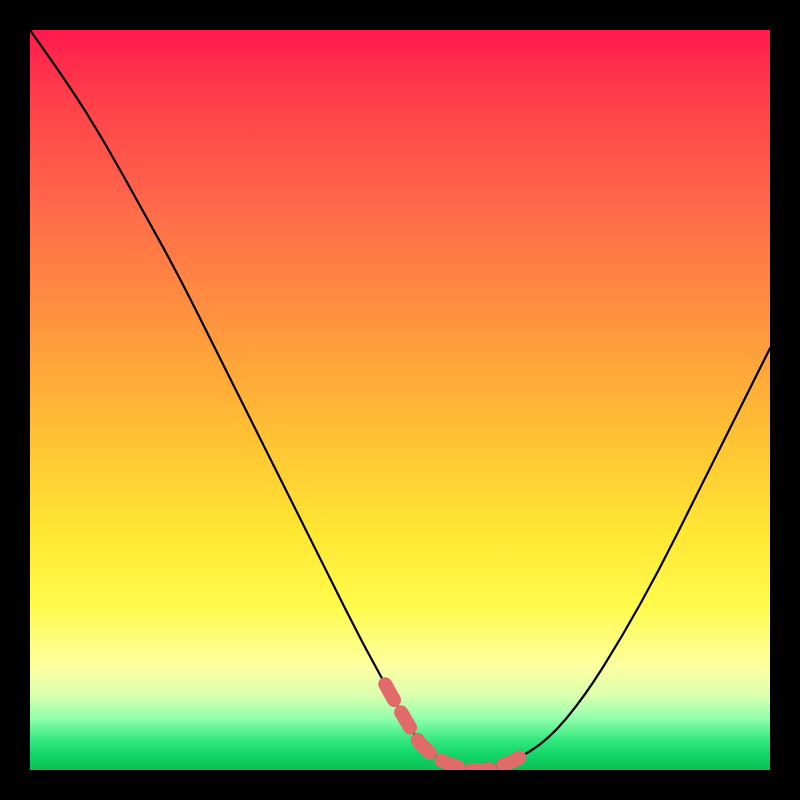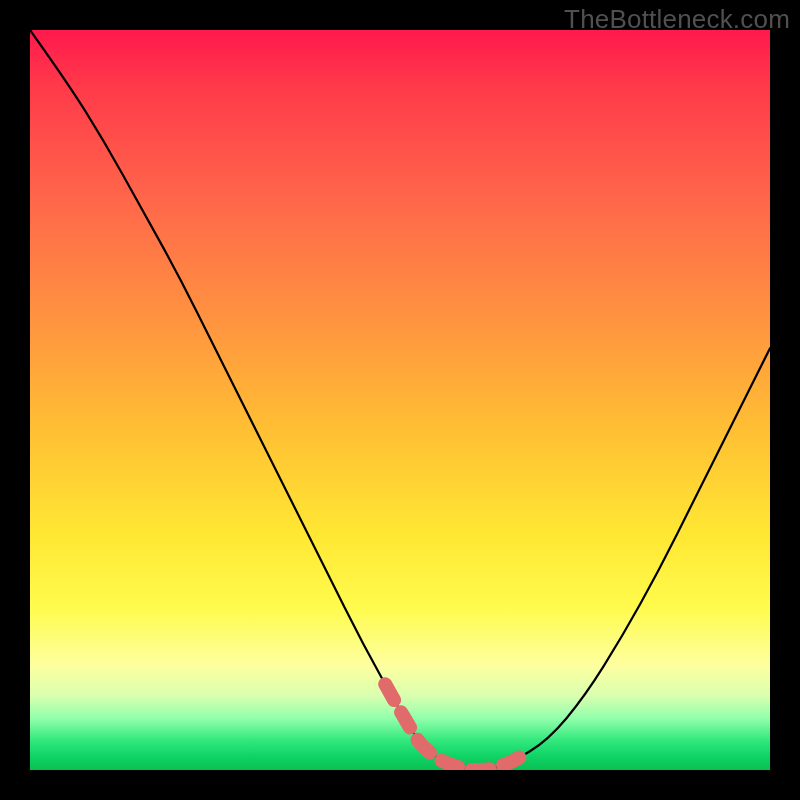--- a/index.html
+++ b/index.html
@@ -76,21 +76,20 @@
     stroke-linecap: round;
     stroke-linejoin: round;
     stroke-dasharray: 18 14;
   }
 </style>
 </head>
 <body>
 
 <div class="frame">
 
-  <div class="watermark">TheBottleneck.com</div>
 
   <div class="plot-area">
     <div class="gradient"></div>
 
     <svg class="curve" viewBox="0 0 740 740" preserveAspectRatio="none">
       <path class="curve-path" d="M 0.0 0.0 Q 37.0 51.8 55.5 81.4 Q 74.0 111.0 92.5 144.3 Q 111.0 177.6 129.5 210.9 Q 148.0 244.2 166.5 281.2 Q 185.0 318.2 203.5 355.2 Q 222.0 392.2 240.5 429.2 Q 259.0 466.2 277.5 503.2 Q 296.0 540.2 314.5 577.2 Q 333.0 614.2 351.5 647.5 Q 370.0 680.8 381.1 699.3 Q 392.2 717.8 403.3 725.2 Q 414.4 732.6 425.5 736.3 Q 436.6 740.0 447.7 740.0 Q 458.8 740.0 469.9 736.3 Q 481.0 732.6 499.5 721.5 Q 518.0 710.4 536.5 688.2 Q 555.0 666.0 573.5 636.4 Q 592.0 606.8 610.5 573.5 Q 629.0 540.2 647.5 503.2 Q 666.0 466.2 684.5 429.2 Q 703.0 392.2 721.5 355.2 T 740.0 318.2"></path>
       <path class="dash-path" d="M 355.2 654.2 Q 366.9 675.3 372.8 685.2 Q 378.6 695.2 384.5 705.0 Q 390.3 714.7 396.2 719.5 Q 402.1 724.4 407.9 728.3 Q 413.8 732.2 419.6 734.2 Q 425.5 736.3 431.4 738.1 Q 437.2 740.0 443.1 740.0 Q 448.9 740.0 454.8 739.7 Q 460.7 739.4 466.5 737.4 Q 472.4 735.5 478.2 733.1 Q 484.1 730.8 489.9 727.2 T 495.8 723.7"></path>
     </svg>
   </div>
 

